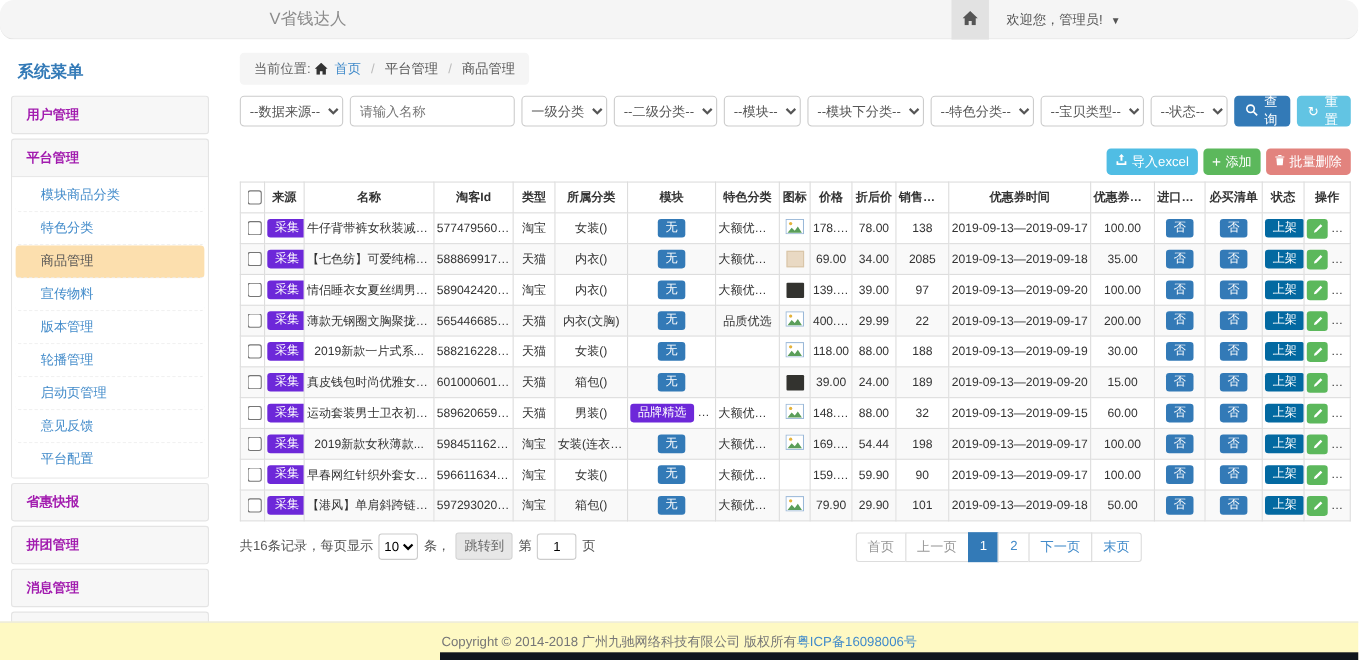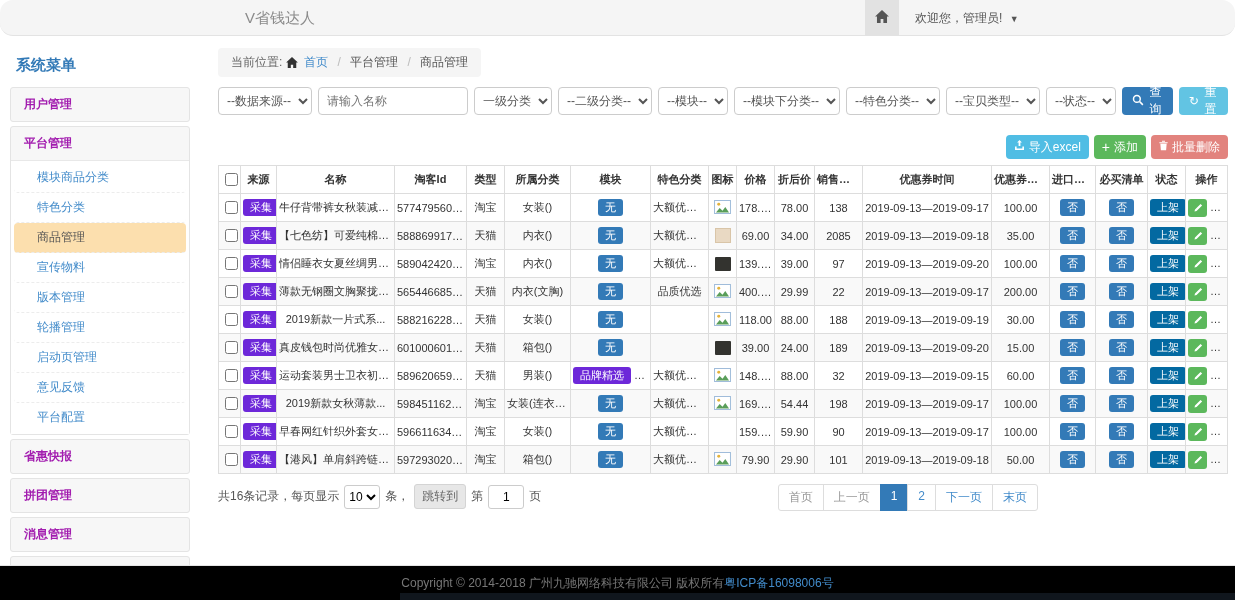--- a/index.html
+++ b/index.html
@@ -73,21 +73,21 @@
   .pagi-left select { height:24px; border:1px solid #ccc; border-radius:3px; background:#fff; font-size:12px; font-family:inherit; }
   .jump-btn { background:#e7e7e7; border:1px solid #d4d4d4; border-radius:3px; padding:3px 7px; color:#666; cursor:pointer; font-size:12px; font-family:inherit; }
   .jump-input { width:36px; height:24px; border:1px solid #ccc; border-radius:3px; text-align:center; font-size:12px; font-family:inherit; }
   .pager { display:flex; margin-right:190px; }
   .pager .pg { border:1px solid #ddd; background:#fff; padding:4px 10px; margin-left:-1px; color:#428bca; cursor:pointer; }
   .pager .pg:first-child { border-radius:3px 0 0 3px; margin-left:0; }
   .pager .pg:last-child { border-radius:0 3px 3px 0; }
   .pager .pg.muted { color:#999; }
   .pager .pg.active { background:#337ab7; border-color:#337ab7; color:#fff; }
   
-  .footer { position:absolute; left:0; right:0; bottom:0; height:35px; background:#000000; border-top:1px solid #e5e5e5; text-align:center; line-height:34px; color:#777; z-index:2; }
+  .footer { position:absolute; left:0; right:0; bottom:0; height:35px; background:#fef9c3; border-top:1px solid #e5e5e5; text-align:center; line-height:34px; color:#777; z-index:2; }
   .footer .icp { color:#428bca; cursor:pointer; }
   .dark-strip { position:absolute; left:400px; right:0; bottom:0; height:7px; background:#10161d; z-index:3; }
 </style>
 </head>
 <body>
 
 <div class="topbar">
   <div class="app-title">V省钱达人</div>
   <div class="topbar-right">
     <div class="home-box">

